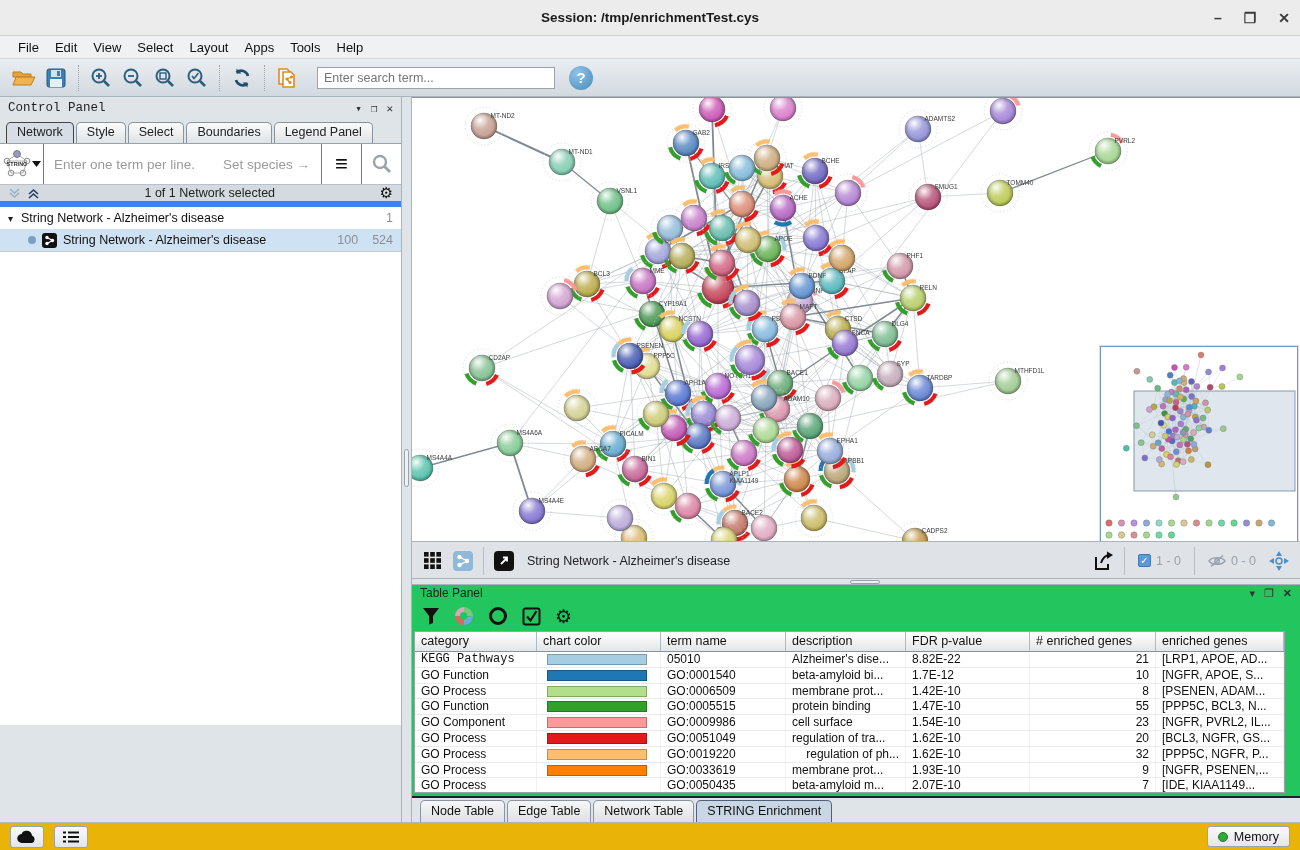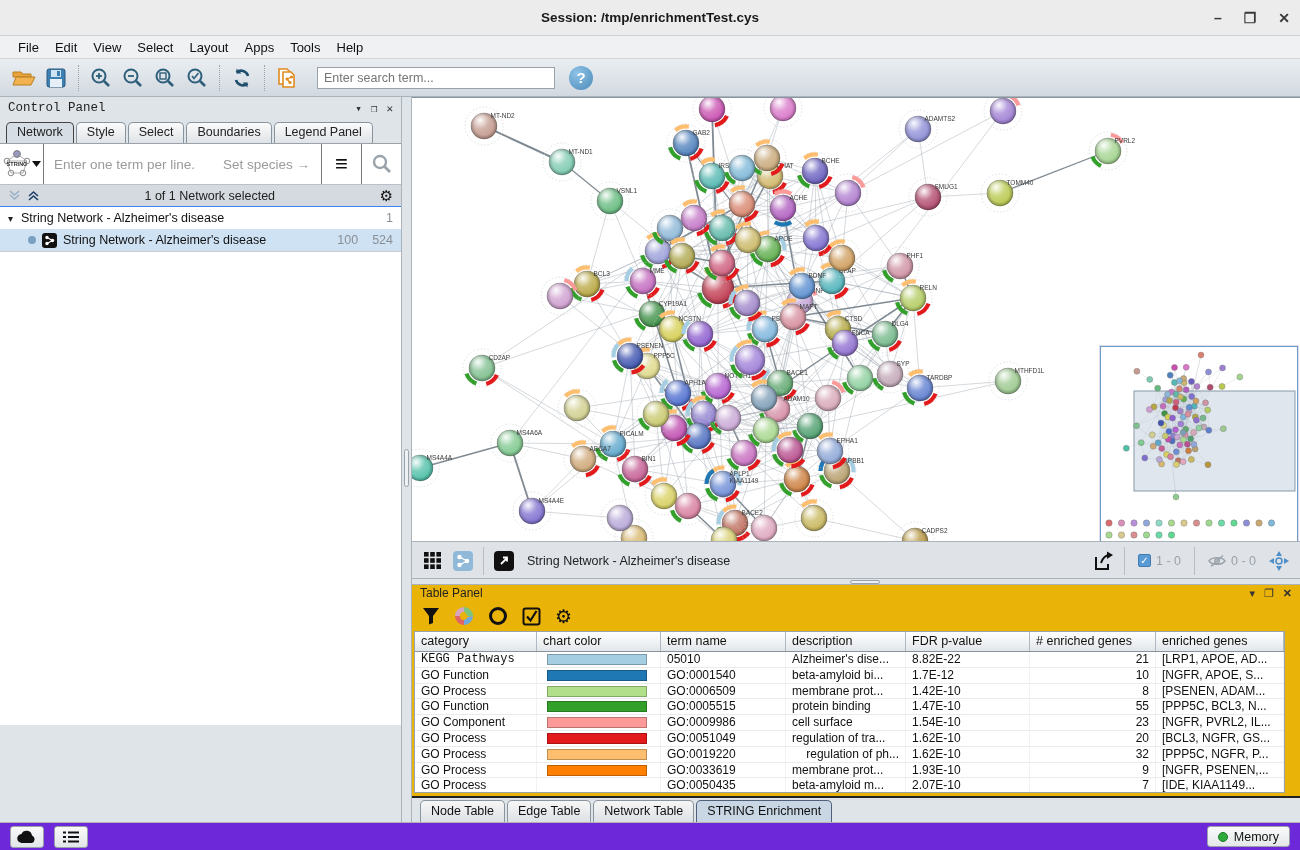--- a/index.html
+++ b/index.html
@@ -34,21 +34,21 @@
   .panel-glyph { font-size:11px; color:#333; margin-left:9px; }
   .cp-tabs { height:24px; display:flex; align-items:flex-end; padding-left:6px; gap:2px; }
   .cp-tab { height:21px; padding:2px 10px; font-size:12.5px; background:linear-gradient(#fbfbfb,#dfe3e7); border:1px solid #8a949e; border-bottom:none; border-radius:5px 5px 0 0; color:#222; }
   .cp-tab.active { background:#d6dde4; border:1px solid #444; border-bottom:none; }
   .string-bar { height:42px; background:#fff; border-top:1px solid #99a1a9; border-bottom:1px solid #b9c0c7; display:flex; align-items:center; }
   .string-logo-box { width:44px; height:40px; display:flex; align-items:center; justify-content:center; border-right:1px solid #777; }
   .string-ph { color:#9a9a9a; font-size:13.5px; padding-left:10px; }
   .species-ph { color:#9a9a9a; font-size:13.5px; margin-left:28px; flex:1; }
   .sb-btn { width:40px; height:40px; display:flex; align-items:center; justify-content:center; border-left:1px solid #777; }
   .burger { font-size:22px; font-weight:bold; color:#111; letter-spacing:0; line-height:0.6; }
-  .cp-selrow { height:22px; background:#d4dae0; border-bottom:1px solid #3b82f6; display:flex; align-items:center; padding:0 8px; }
+  .cp-selrow { height:22px; background:#d4dae0; border-bottom:6px solid #3b82f6; display:flex; align-items:center; padding:0 8px; }
   .cp-selrow .label { flex:1; text-align:center; font-size:12.5px; color:#222; }
   .tree { background:#fff; border-bottom:1px solid #ccc; }
   .tree-row { height:22px; display:flex; align-items:center; padding:0 8px; font-size:12.5px; }
   .tree-row.child { padding-left:28px; }
   .tree-row.selected { background:#cfe2f4; }
   .tree-num { color:#8a8f94; margin-left:14px; }
   .tree-flex { flex:1; }
   .tree-caret { color:#222; font-size:10px; margin-right:8px; }
   .cp-rest { background:#fff; height:473px; }
   .dot-blue { width:8px; height:8px; border-radius:50%; background:#7aa0c4; margin-right:6px; }
@@ -67,37 +67,37 @@
   .nt-sep { width:1px; height:28px; border-left:1px solid #b6bec6; margin:0 5px; }
   .nt-title { flex:1; font-size:12.5px; color:#222; padding-left:8px; }
   .nt-badge { color:#9aa2aa; font-size:12.5px; display:flex; align-items:center; gap:5px; margin:0 8px; }
   .chk { width:13px; height:13px; background:#5b9bd5; border:1px solid #3f7ab0; border-radius:2px; color:#fff; font-size:10px; display:flex; align-items:center; justify-content:center; }
 
   
   .hsplit { position:absolute; left:0; top:481px; width:888px; height:7px; background:#dfe4e9; border-top:1px solid #aab2ba; border-bottom:1px solid #aab2ba; }
   .hsplit .handle { position:absolute; left:438px; top:1px; width:30px; height:4px; border:1px solid #9aa2aa; border-radius:2px; background:#eef1f4; }
 
   
-  .table-panel { position:absolute; left:0; top:488px; width:888px; height:237px; background:#eab308; }
+  .table-panel { position:absolute; left:0; top:488px; width:888px; height:237px; background:#22c55e; }
   .tp-header { height:16px; display:flex; align-items:center; padding:0 8px; font-size:12px; color:#222; }
   .tp-iconrow { height:30px; display:flex; align-items:center; gap:14px; padding:0 10px; }
   .ppi-label { font-size:13px; color:#222; margin-left:6px; flex:1; }
   .enrich-table { position:absolute; left:2px; top:46px; width:871px; border:1px solid #9aa2aa; background:#fff; height:162px; overflow:hidden; }
   .et-head { display:flex; height:20px; background:linear-gradient(#ffffff,#e2e6ea); border-bottom:1px solid #8a949e; }
   .et-hcell { font-size:12.5px; color:#111; padding:2px 6px; border-right:1px solid #aeb9c4; overflow:hidden; white-space:nowrap; }
   .et-row { display:flex; height:15.8px; border-bottom:1px solid #ebebeb; background:#fff; }
   .et-cell { font-size:12px; color:#111; padding:0 6px; border-right:1px solid #f0f2f4; overflow:hidden; white-space:nowrap; line-height:15.5px; }
   .num { text-align:right; }
   .swatch { margin:2px 4px; height:11px; width:100px; border:1px solid rgba(0,0,0,.25); }
   .tp-tabs { position:absolute; left:0; top:211px; width:888px; height:26px; border-top:2px solid #222; display:flex; align-items:flex-end; padding-left:8px; gap:2px; background:#dfe4e9; }
   .tp-tab { height:22px; padding:3px 10px; font-size:12.5px; background:linear-gradient(#f6f6f6,#dde1e5); border:1px solid #8a949e; border-bottom:none; border-radius:5px 5px 0 0; }
   .tp-tab.active { background:#c9d6e4; border:1px solid #50607a; border-bottom:none; }
 
   
-  .statusbar { position:absolute; left:0; top:822px; width:1300px; height:28px; background:#6d28d9; border-top:1px solid #b3b3b3; display:flex; align-items:center; padding:0 10px; }
+  .statusbar { position:absolute; left:0; top:822px; width:1300px; height:28px; background:#eab308; border-top:1px solid #b3b3b3; display:flex; align-items:center; padding:0 10px; }
   .sb-tool { width:34px; height:22px; border:1px solid #9aa2aa; border-radius:3px; background:linear-gradient(#fafafa,#e2e5e8); display:flex; align-items:center; justify-content:center; margin-right:10px; }
   .memory-btn { margin-left:auto; height:21px; border:1px solid #9aa2aa; border-radius:3px; background:linear-gradient(#fafafa,#e4e6e8); display:flex; align-items:center; gap:6px; padding:0 10px; font-size:12.5px; }
   .memdot { width:10px; height:10px; border-radius:50%; background:#2faa3c; border:1px solid #1d7a27; }
 
   svg text { font-family:"Liberation Sans", sans-serif; }
 </style>
 </head>
 <body>
 
 <div class="app">

